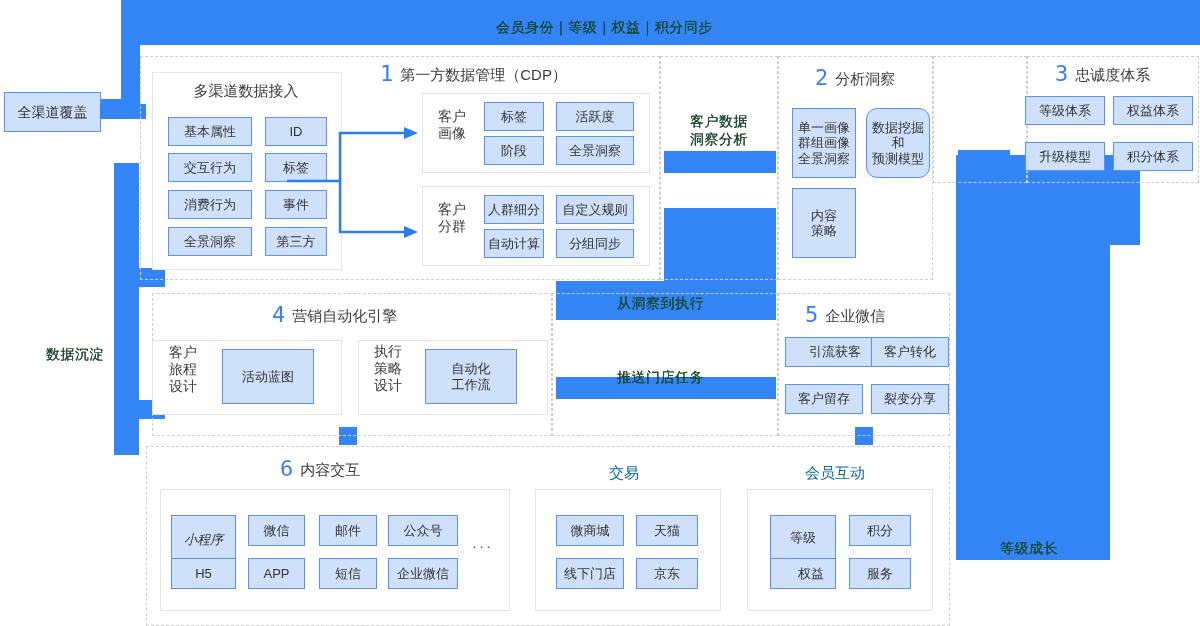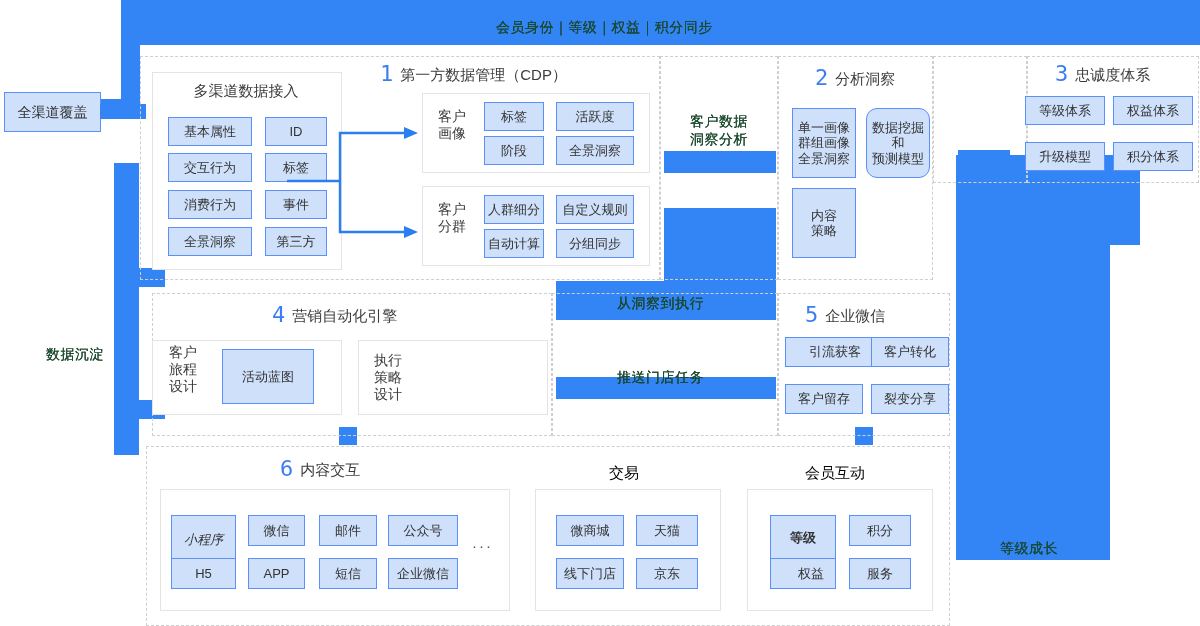--- a/index.html
+++ b/index.html
@@ -44,21 +44,21 @@
     font-family:"DejaVu Sans Mono","Liberation Mono",monospace;
     font-size:22px;
     font-weight:400;
     line-height:1;
     position:relative;
     top:-1px;
   }
   .plain-title{
     position:absolute;
     font-size:15px;
-    color:#000000;
+    color:#0369a1;
     white-space:nowrap;
   }
 
   
   .panel{
     position:absolute;
     border:1px solid #e4e4e4;
     background:#ffffff;
     box-sizing:border-box;
   }
@@ -227,23 +227,25 @@
     <span>营销自动化引擎</span>
   </div>
 
   <div class="panel" style="left:152px;top:340px;width:190px;height:75px;"></div>
   <div class="sidelab" style="left:163px;top:344px;width:40px;">客户
 旅程
 设计</div>
   <div class="chip" style="left:222px;top:349px;width:92px;height:55px;">活动蓝图</div>
 
   <div class="panel" style="left:358px;top:340px;width:190px;height:75px;"></div>
-  <div class="sidelab" style="left:368px;top:352px;width:40px;">执行
+  <div class="sidelab" style="left:368px;top:344px;width:40px;font-family:Liberation Mono, monospace;">执行
 策略
 设计</div>
+  <div class="chip" style="left:425px;top:349px;width:92px;height:55px;">自动化
+工作流</div>
 
   <div class="group-title" style="left:805px;top:305px;">
     <span class="gnum">5</span>
     <span>企业微信</span>
   </div>
   <div class="chip" style="left:785px;top:337px;width:100px;height:30px;">引流获客</div>
   <div class="chip" style="left:871px;top:337px;width:78px;height:30px;">客户转化</div>
   <div class="chip" style="left:785px;top:384px;width:78px;height:30px;">客户留存</div>
   <div class="chip" style="left:871px;top:384px;width:78px;height:30px;">裂变分享</div>
 
@@ -267,18 +269,18 @@
 
   <div class="plain-title" style="left:609px;top:464px;">交易</div>
   <div class="panel" style="left:535px;top:489px;width:186px;height:122px;"></div>
   <div class="chip" style="left:556px;top:515px;width:68px;height:31px;">微商城</div>
   <div class="chip" style="left:636px;top:515px;width:62px;height:31px;">天猫</div>
   <div class="chip" style="left:556px;top:558px;width:68px;height:31px;">线下门店</div>
   <div class="chip" style="left:636px;top:558px;width:62px;height:31px;">京东</div>
 
   <div class="plain-title" style="left:805px;top:464px;">会员互动</div>
   <div class="panel" style="left:747px;top:489px;width:186px;height:122px;"></div>
-  <div class="chip" style="left:770px;top:515px;width:66px;height:45px;font-weight:bold;">等级</div>
+  <div class="chip" style="left:770px;top:515px;width:66px;height:45px;">等级</div>
   <div class="chip" style="left:849px;top:515px;width:62px;height:31px;">积分</div>
   <div class="chip" style="left:770px;top:558px;width:66px;height:31px;padding-left:16px;">权益</div>
   <div class="chip" style="left:849px;top:558px;width:62px;height:31px;">服务</div>
 
 </div>
 
 </body></html>

